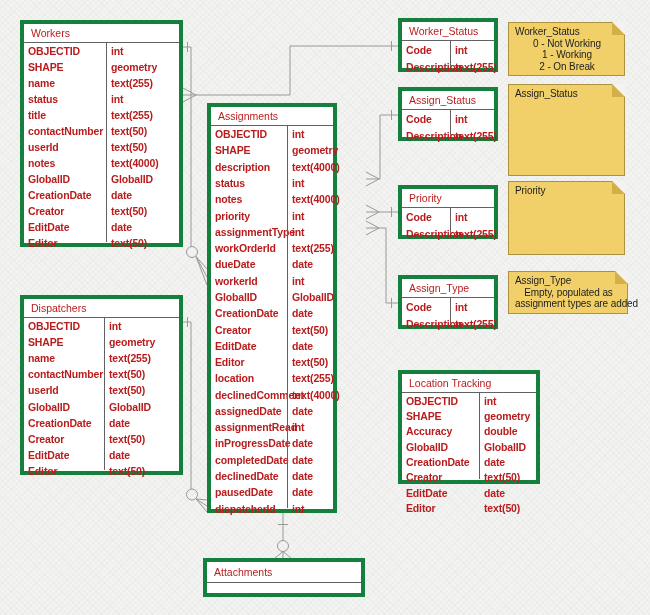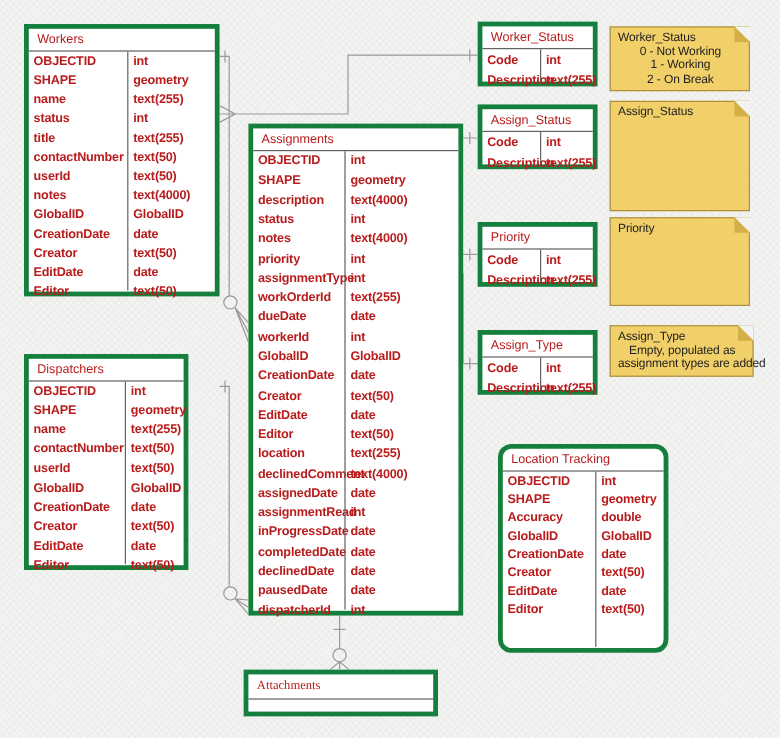--- a/index.html
+++ b/index.html
@@ -20,29 +20,29 @@
     height:18px;line-height:18px;border-bottom:1px solid #616161;
     padding-left:7px;font-size:10.5px;white-space:nowrap;overflow:hidden;
   }
   .erows{position:relative;font-weight:bold;}
   .erow{height:var(--rh);display:flex;align-items:center;font-size:10.5px;letter-spacing:-0.15px;}
   .fname{flex:none;width:calc(var(--nc) - 4px);padding-left:4px;white-space:nowrap;overflow:visible;}
   .ftype{padding-left:5px;white-space:nowrap;}
   .ediv{position:absolute;top:19px;bottom:1px;left:var(--nc);width:1px;background:#616161;z-index:3;}
 
   #t-workers      {left:20px; top:20px;  width:163px;height:227px;--nc:82px;--rh:16px;}
-  #t-dispatchers  {left:20px; top:295px; width:137px;height:180px;--nc:80px;--rh:16.1px;}
-  #t-assignments  {left:207px;top:103px; width:179px;height:410px;--nc:76px;--rh:16.29px;}
+  #t-dispatchers  {left:20px; top:295px; width:163px;height:180px;--nc:80px;--rh:16.1px;}
+  #t-assignments  {left:207px;top:103px; width:130px;height:410px;--nc:76px;--rh:16.29px;}
   #t-worker-status{left:398px;top:18px;  width:100px;height:54px; --nc:48px;--rh:17.5px;}
   #t-assign-status{left:398px;top:87px;  width:100px;height:54px; --nc:48px;--rh:17.5px;}
   #t-priority     {left:398px;top:185px; width:100px;height:54px; --nc:48px;--rh:17.5px;}
   #t-assign-type  {left:398px;top:275px; width:100px;height:54px; --nc:48px;--rh:17.5px;}
-  #t-location     {left:415px;top:370px; width:142px;height:174px;border-radius:11px;--nc:77px;--rh:15.37px;}
+  #t-location     {left:398px;top:370px; width:142px;height:114px;--nc:77px;--rh:15.37px;}
   #t-attachments  {left:203px;top:558px; width:162px;height:39px; --rh:17px;}
-  #t-attachments .etitle{height:20px;line-height:20px;font-family:Liberation Serif, serif;}
+  #t-attachments .etitle{height:20px;line-height:20px;}
 
   .note{
     position:absolute;z-index:2;box-sizing:border-box;
     background:#f2d069;border:1px solid #ab9140;color:#1d1d1d;
     font-size:10px;line-height:11.5px;letter-spacing:-0.1px;
     padding:3px 5px 3px 6px;
   }
   .note::before{ 
     content:"";position:absolute;top:-1px;right:-1px;width:0;height:0;
     border-left:13px solid transparent;border-top:13px solid #f3f3f1;

